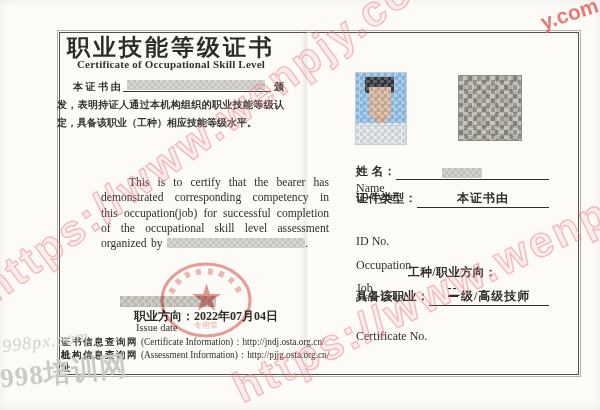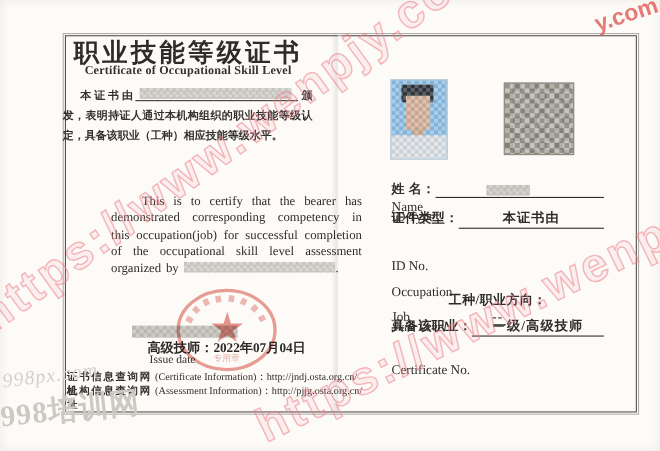--- a/index.html
+++ b/index.html
@@ -118,21 +118,21 @@
       <rect x="27" y="12" width="5" height="6" transform="rotate(-28 29 15)"></rect>
       <rect x="38" y="9" width="5" height="6" transform="rotate(-10 40 12)"></rect>
       <rect x="50" y="8.5" width="5" height="6" transform="rotate(8 52 11)"></rect>
       <rect x="61" y="11" width="5" height="6" transform="rotate(26 63 14)"></rect>
       <rect x="71" y="17" width="5" height="6" transform="rotate(44 73 20)"></rect>
       <rect x="78" y="26" width="5" height="6" transform="rotate(62 80 29)"></rect>
     </g>
     <text x="48" y="68" text-anchor="middle" font-size="8" fill="#d95f55" opacity="0.6" style="font-family:&quot;Liberation Serif&quot;,serif;">专用章</text>
   </svg>
 
-  <div class="date-line"><span>高级技师：</span><span>2022年07月04日</span>
+  <div class="date-line"><span>职业方向：</span><span>2022年07月04日</span>
   </div>
   <div class="issue-en">Issue date</div>
 
   <div class="footer-row" style="top:336px;">
     <span class="lab">证书信息查询网址</span>
     <span class="en">(Certificate Information)：</span>
     <span class="url">http://jndj.osta.org.cn/</span>
   </div>
   <div class="footer-row" style="top:349px;">
     <span class="lab">机构信息查询网址</span>

